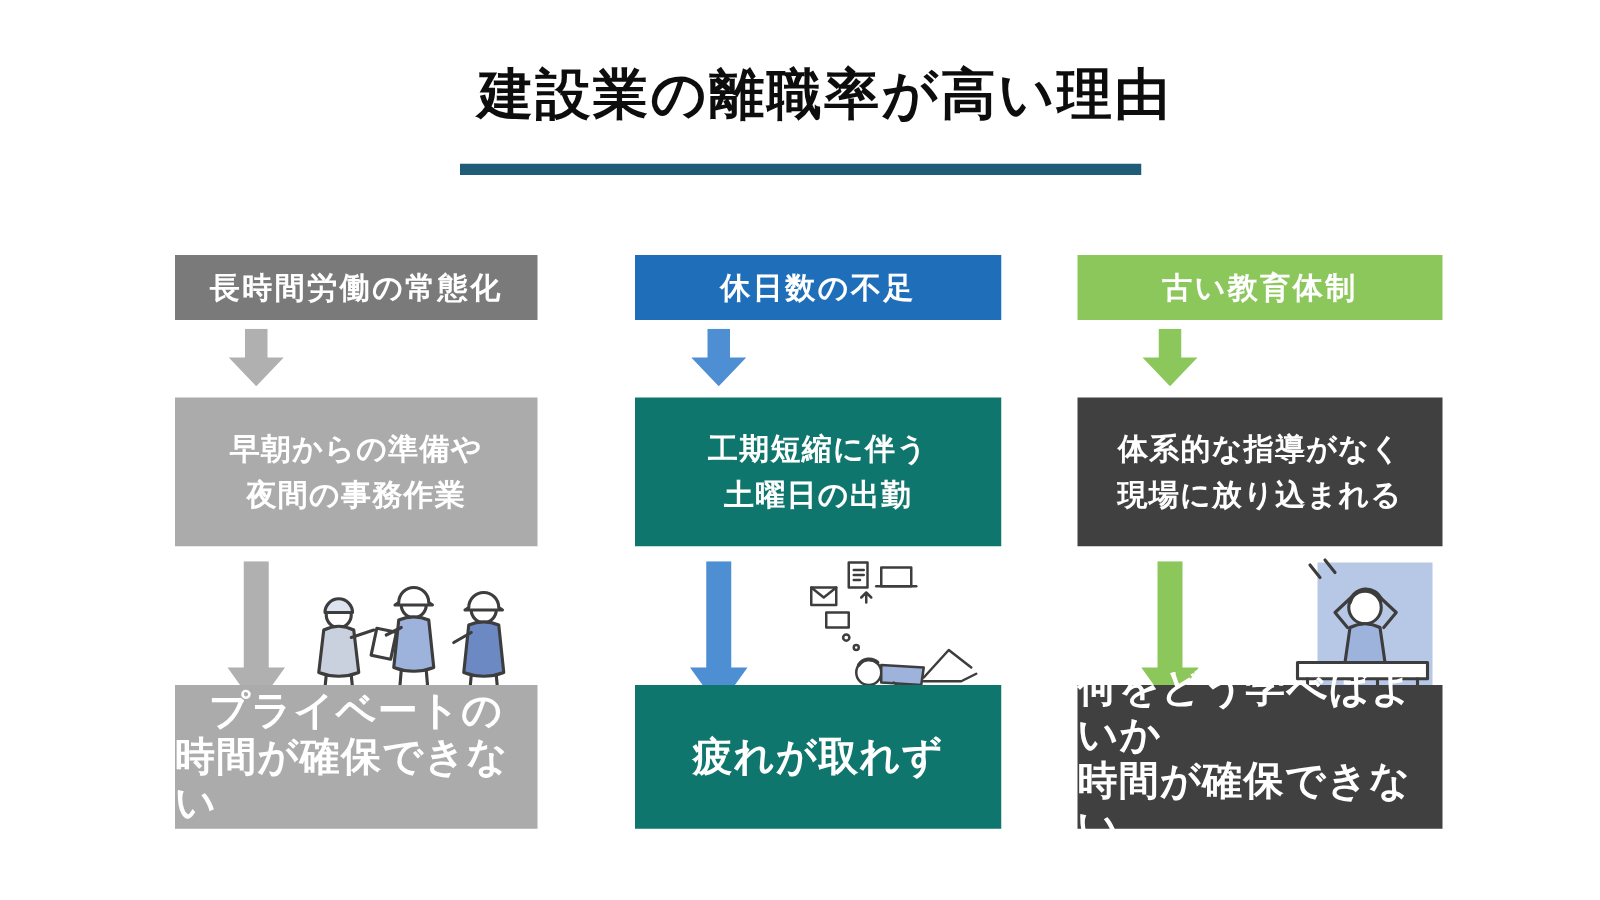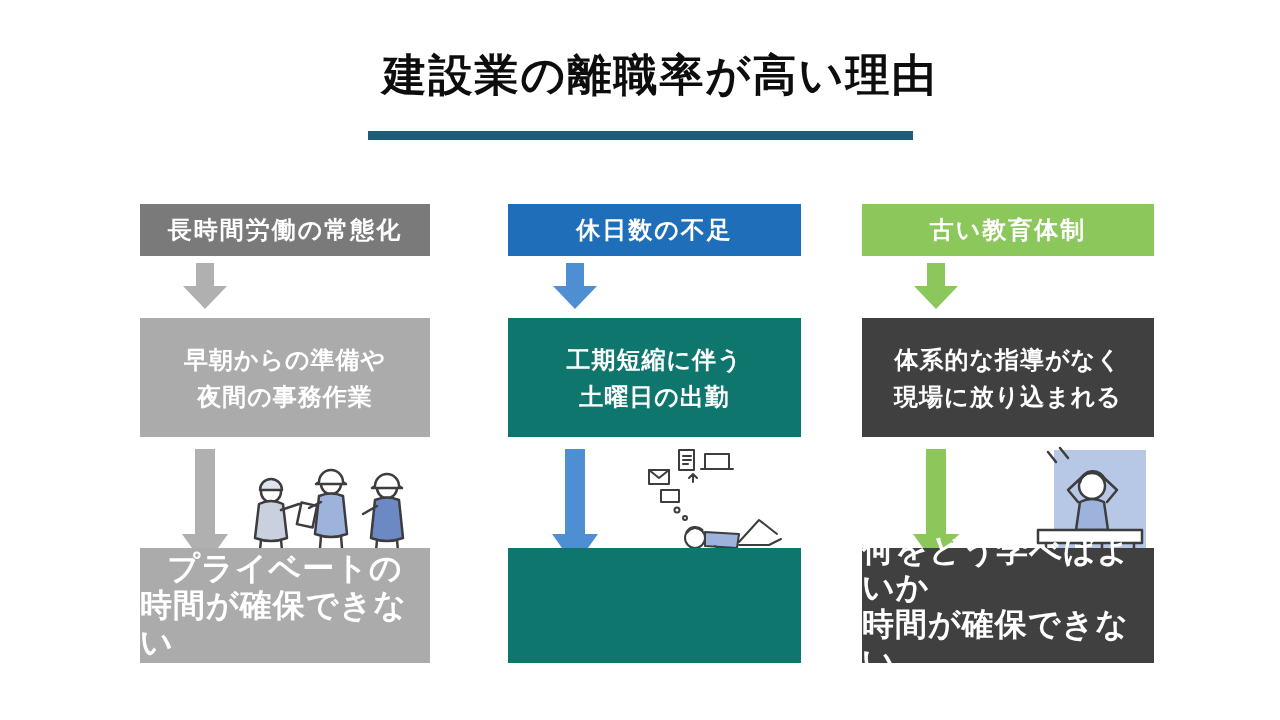--- a/index.html
+++ b/index.html
@@ -126,20 +126,21 @@
       <path d="M42,86 a10,10 0 0 1 15,-2" stroke-width="3"></path>
       <path d="M60,86 L94,88 L92,102 L60,100 Z" fill="#9db3dc"></path>
       <path d="M94,96 L114,74 L132,88"></path>
       <path d="M94,99 L124,99 L136,93"></path>
       <path d="M70,100 L82,108"></path>
       <path d="M18,112 h116"></path>
     </g>
   </svg>
 
   <div class="box effect-box c2 blue-box">
+    <span>疲れが取れず</span>
   </div>
 
   <div class="box header-box c3 green-header">古い教育体制</div>
 
   <svg class="arrow a-small" style="left:914px; top:263px;" viewBox="0 0 44 46">
     <polygon points="13,0 31,0 31,23 44,23 22,46 0,23 13,23" fill="#8CC75C"></polygon>
   </svg>
 
   <div class="box cause-box c3 green-box">
     <span>体系的な指導がなく</span>

